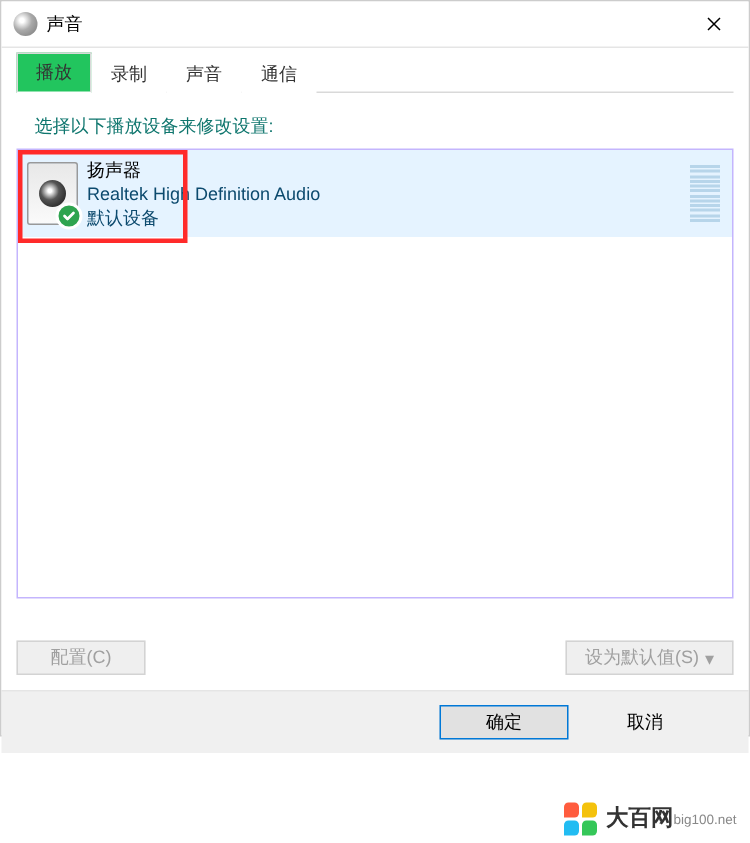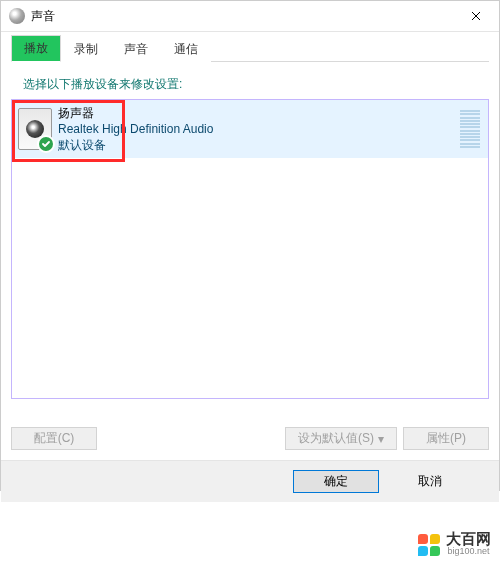--- a/index.html
+++ b/index.html
@@ -32,21 +32,21 @@
   .btn:disabled, .btn.disabled { color: #a0a0a0; background: #efefef; border-color: #d3d3d3; }
   .btn .chev { margin-left: 4px; }
   .footer { border-top: 1px solid #e5e5e5; padding: 9px 26px; display: flex; justify-content: flex-end; gap: 8px; background: #f0f0f0; }
   .footer .btn { min-width: 86px; height: 23px; background: #e1e1e1; border: 1px solid #adadad; color: #000; }
   .footer .btn.primary { border: 1px solid #0078d7; }
   .footer .btn.cancel { background: transparent; border: none; }
   .watermark { position: absolute; right: 6px; bottom: 4px; display: flex; align-items: center; gap: 6px; background: rgba(255,255,255,0.6); padding: 1px 3px; }
   .wm-logo { display: grid; grid-template-columns: 10px 10px; grid-template-rows: 10px 10px; gap: 2px; }
   .wm-logo span { border-radius: 3px 3px 3px 0; }
   .wm-logo .a { background:#ff5c3e; } .wm-logo .b { background:#f4c20d; } .wm-logo .c { background:#22bcf2; } .wm-logo .d { background:#35c759; }
-  .wm-text { display:flex; flex-direction:column; line-height: 12px; text-align: center; }
+  .wm-text { display:flex; flex-direction:row; line-height: 12px; }
   .wm-text .big { font-size: 15px; font-weight: 700; color:#333; }
   .wm-text .small { font-size: 9px; color:#888; }
 </style>
 </head>
 <body>
 
 <div class="window">
 
   <div class="titlebar">
     <div class="app-icon"></div>
@@ -101,21 +101,20 @@
       <div class="highlight-box"></div>
     </div>
 
     <div class="buttons-row">
       <button class="btn disabled">配置(C)</button>
       <div style="flex:1"></div>
       <button class="btn disabled">
         <span>设为默认值(S)</span>
         <span class="chev">▾</span>
       </button>
-      <button class="btn disabled">属性(P)</button>
     </div>
 
   </div>
 
   <div class="footer">
     <button class="btn primary">确定</button>
     <button class="btn cancel">取消</button>
   </div>
 
 </div>

